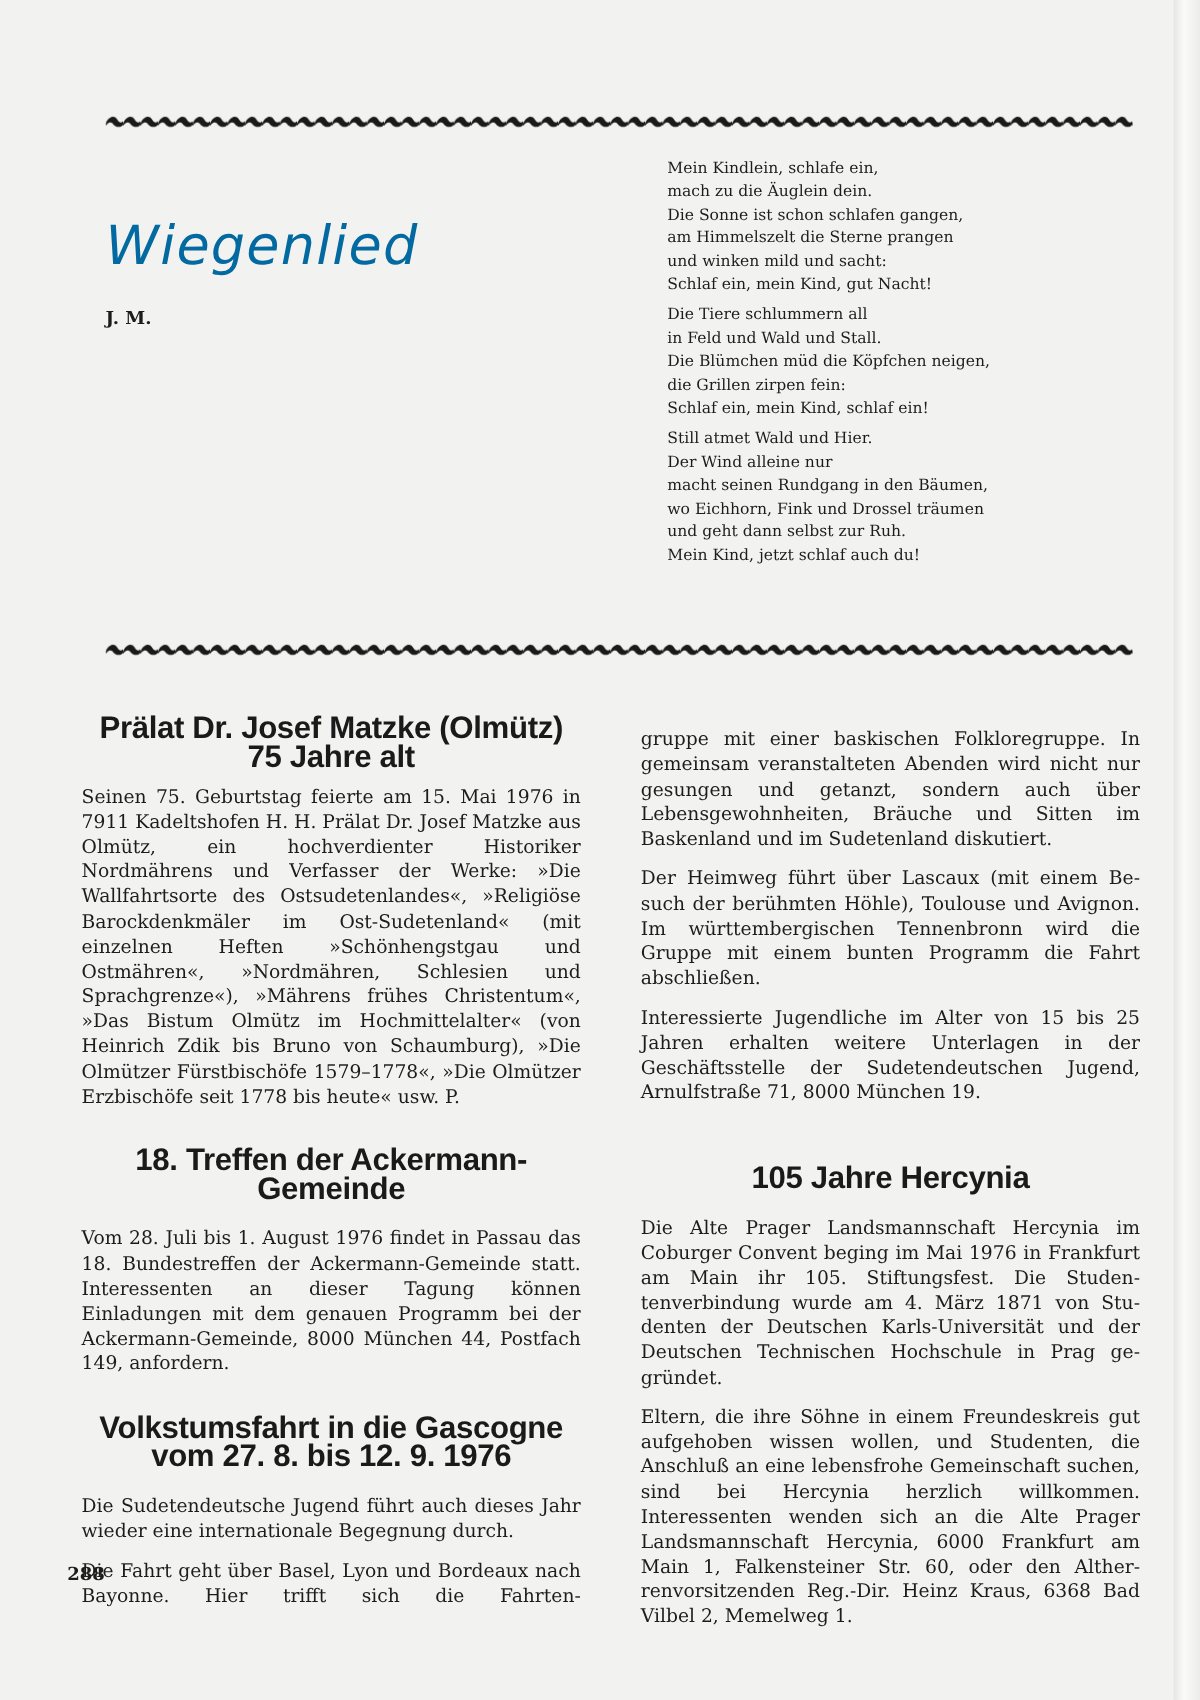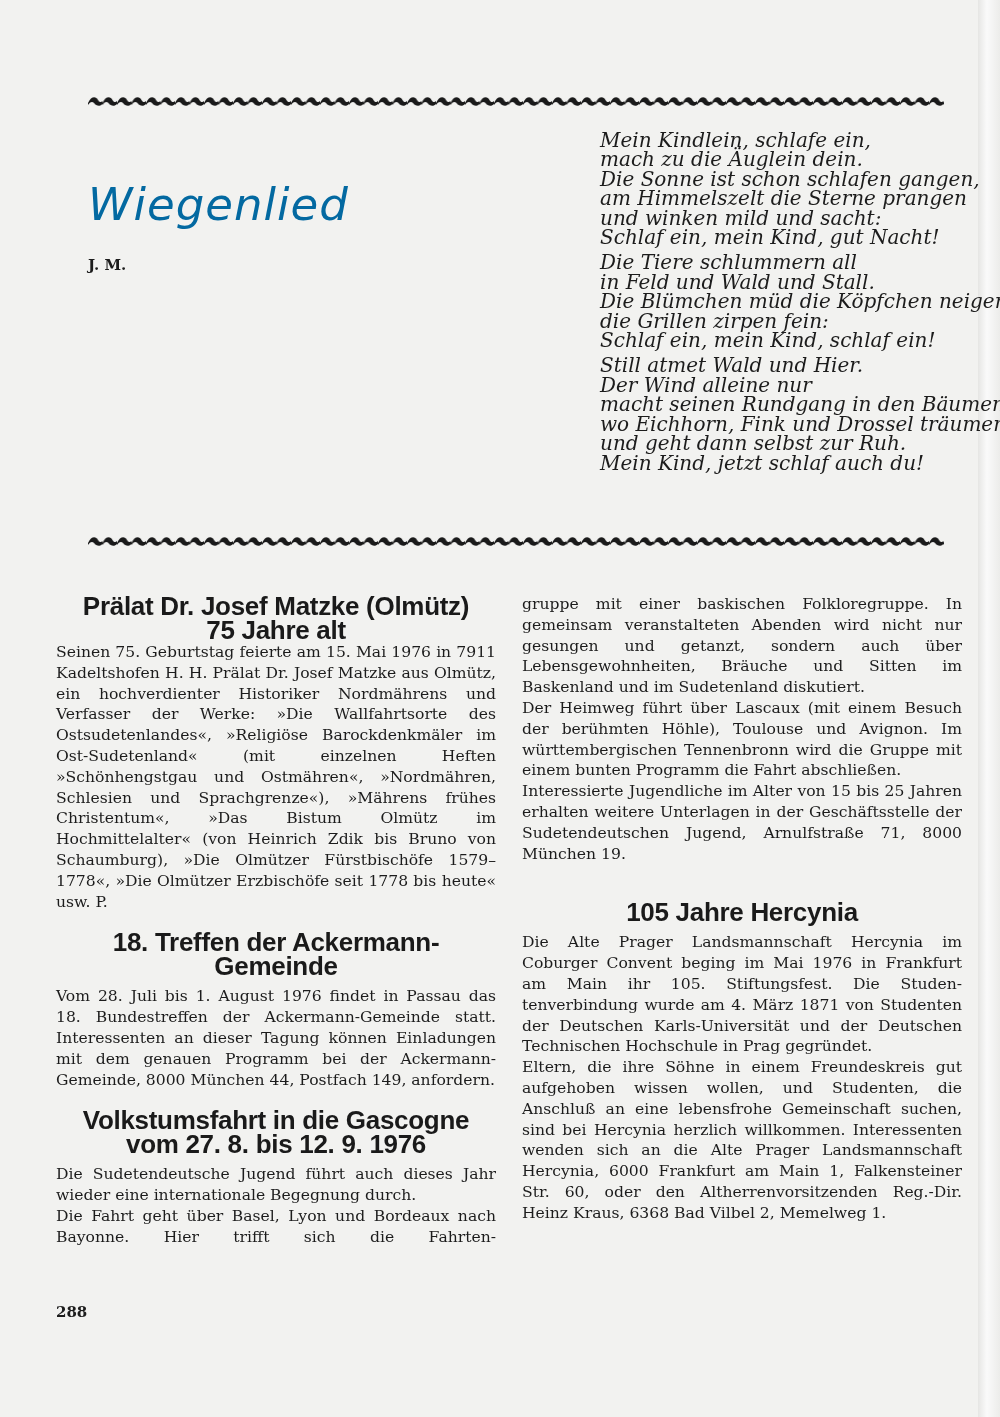--- a/index.html
+++ b/index.html
@@ -19,38 +19,38 @@
   .wave svg { display: block; width: 100%; height: 100%; }
   .title {
     position: absolute; left: 88px; top: 178px;
     font-family: "DejaVu Sans", sans-serif; font-style: italic;
     font-size: 45px; letter-spacing: 1px; color: #0369a1; font-weight: 400;
   }
   .author {
     position: absolute; left: 88px; top: 256px; font-size: 15px; font-weight: bold;
   }
   .poem {
-    position: absolute; left: 600px; top: 131px; width: 380px;
-    font-size: 20px; line-height: 19.4px; font-style: italic;
+    position: absolute; left: 556px; top: 131px; width: 380px;
+    font-size: 13px; line-height: 19.4px;
   }
   .stanza { margin-bottom: 6px; }
   .stanza div { white-space: nowrap; }
   .col {
     position: absolute; width: 440px; font-size: 15.6px; line-height: 20.8px;
     text-align: justify; hyphens: manual;
   }
   .col-left { left: 56px; top: 594px; }
   .col-right { left: 522px; top: 594px; }
   .hl {
     font-family: "Liberation Sans", sans-serif; font-weight: bold;
     font-size: 26px; line-height: 24px; text-align: center; color: #1a1a1a;
     letter-spacing: -0.3px;
   }
   .hl-left { text-align: center; }
-  .p { margin: 0; }
+  .p { margin: 12px; }
   .gap { height: 8px; }
   .gap-lg { height: 18px; }
   .pageno {
     position: absolute; left: 56px; top: 1303px; font-size: 15px; font-weight: bold;
   }
 </style>
 </head>
 <body>
 
 <div class="page-edge"></div>

